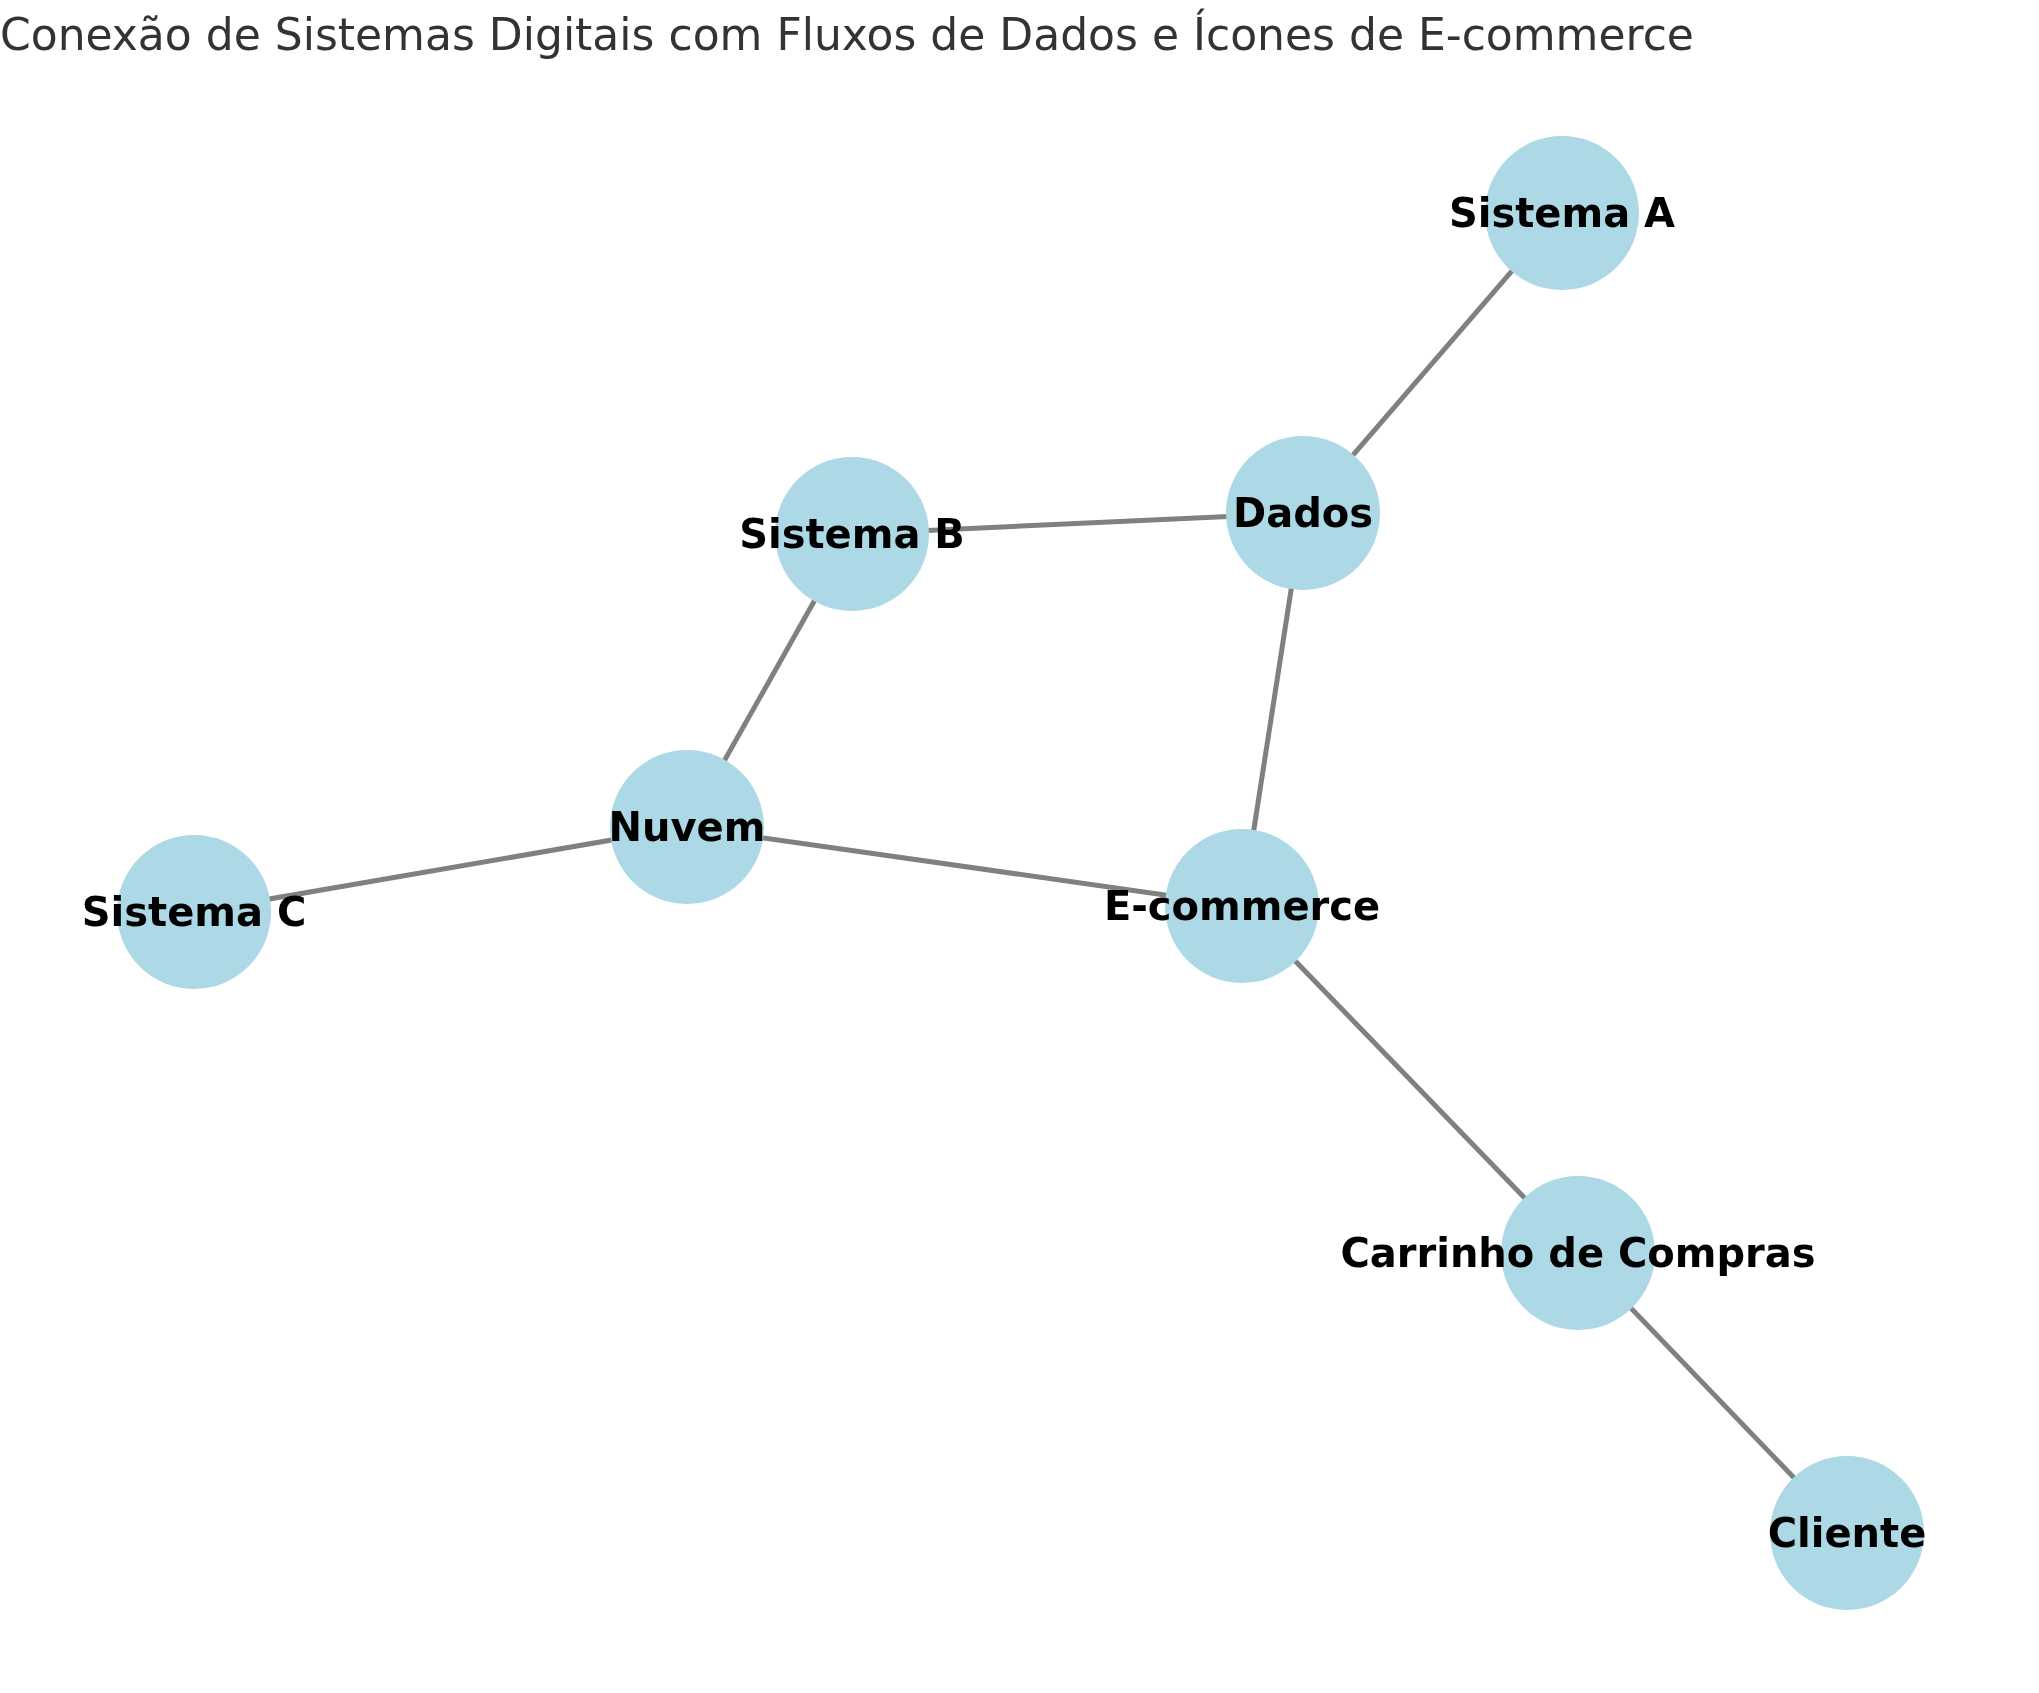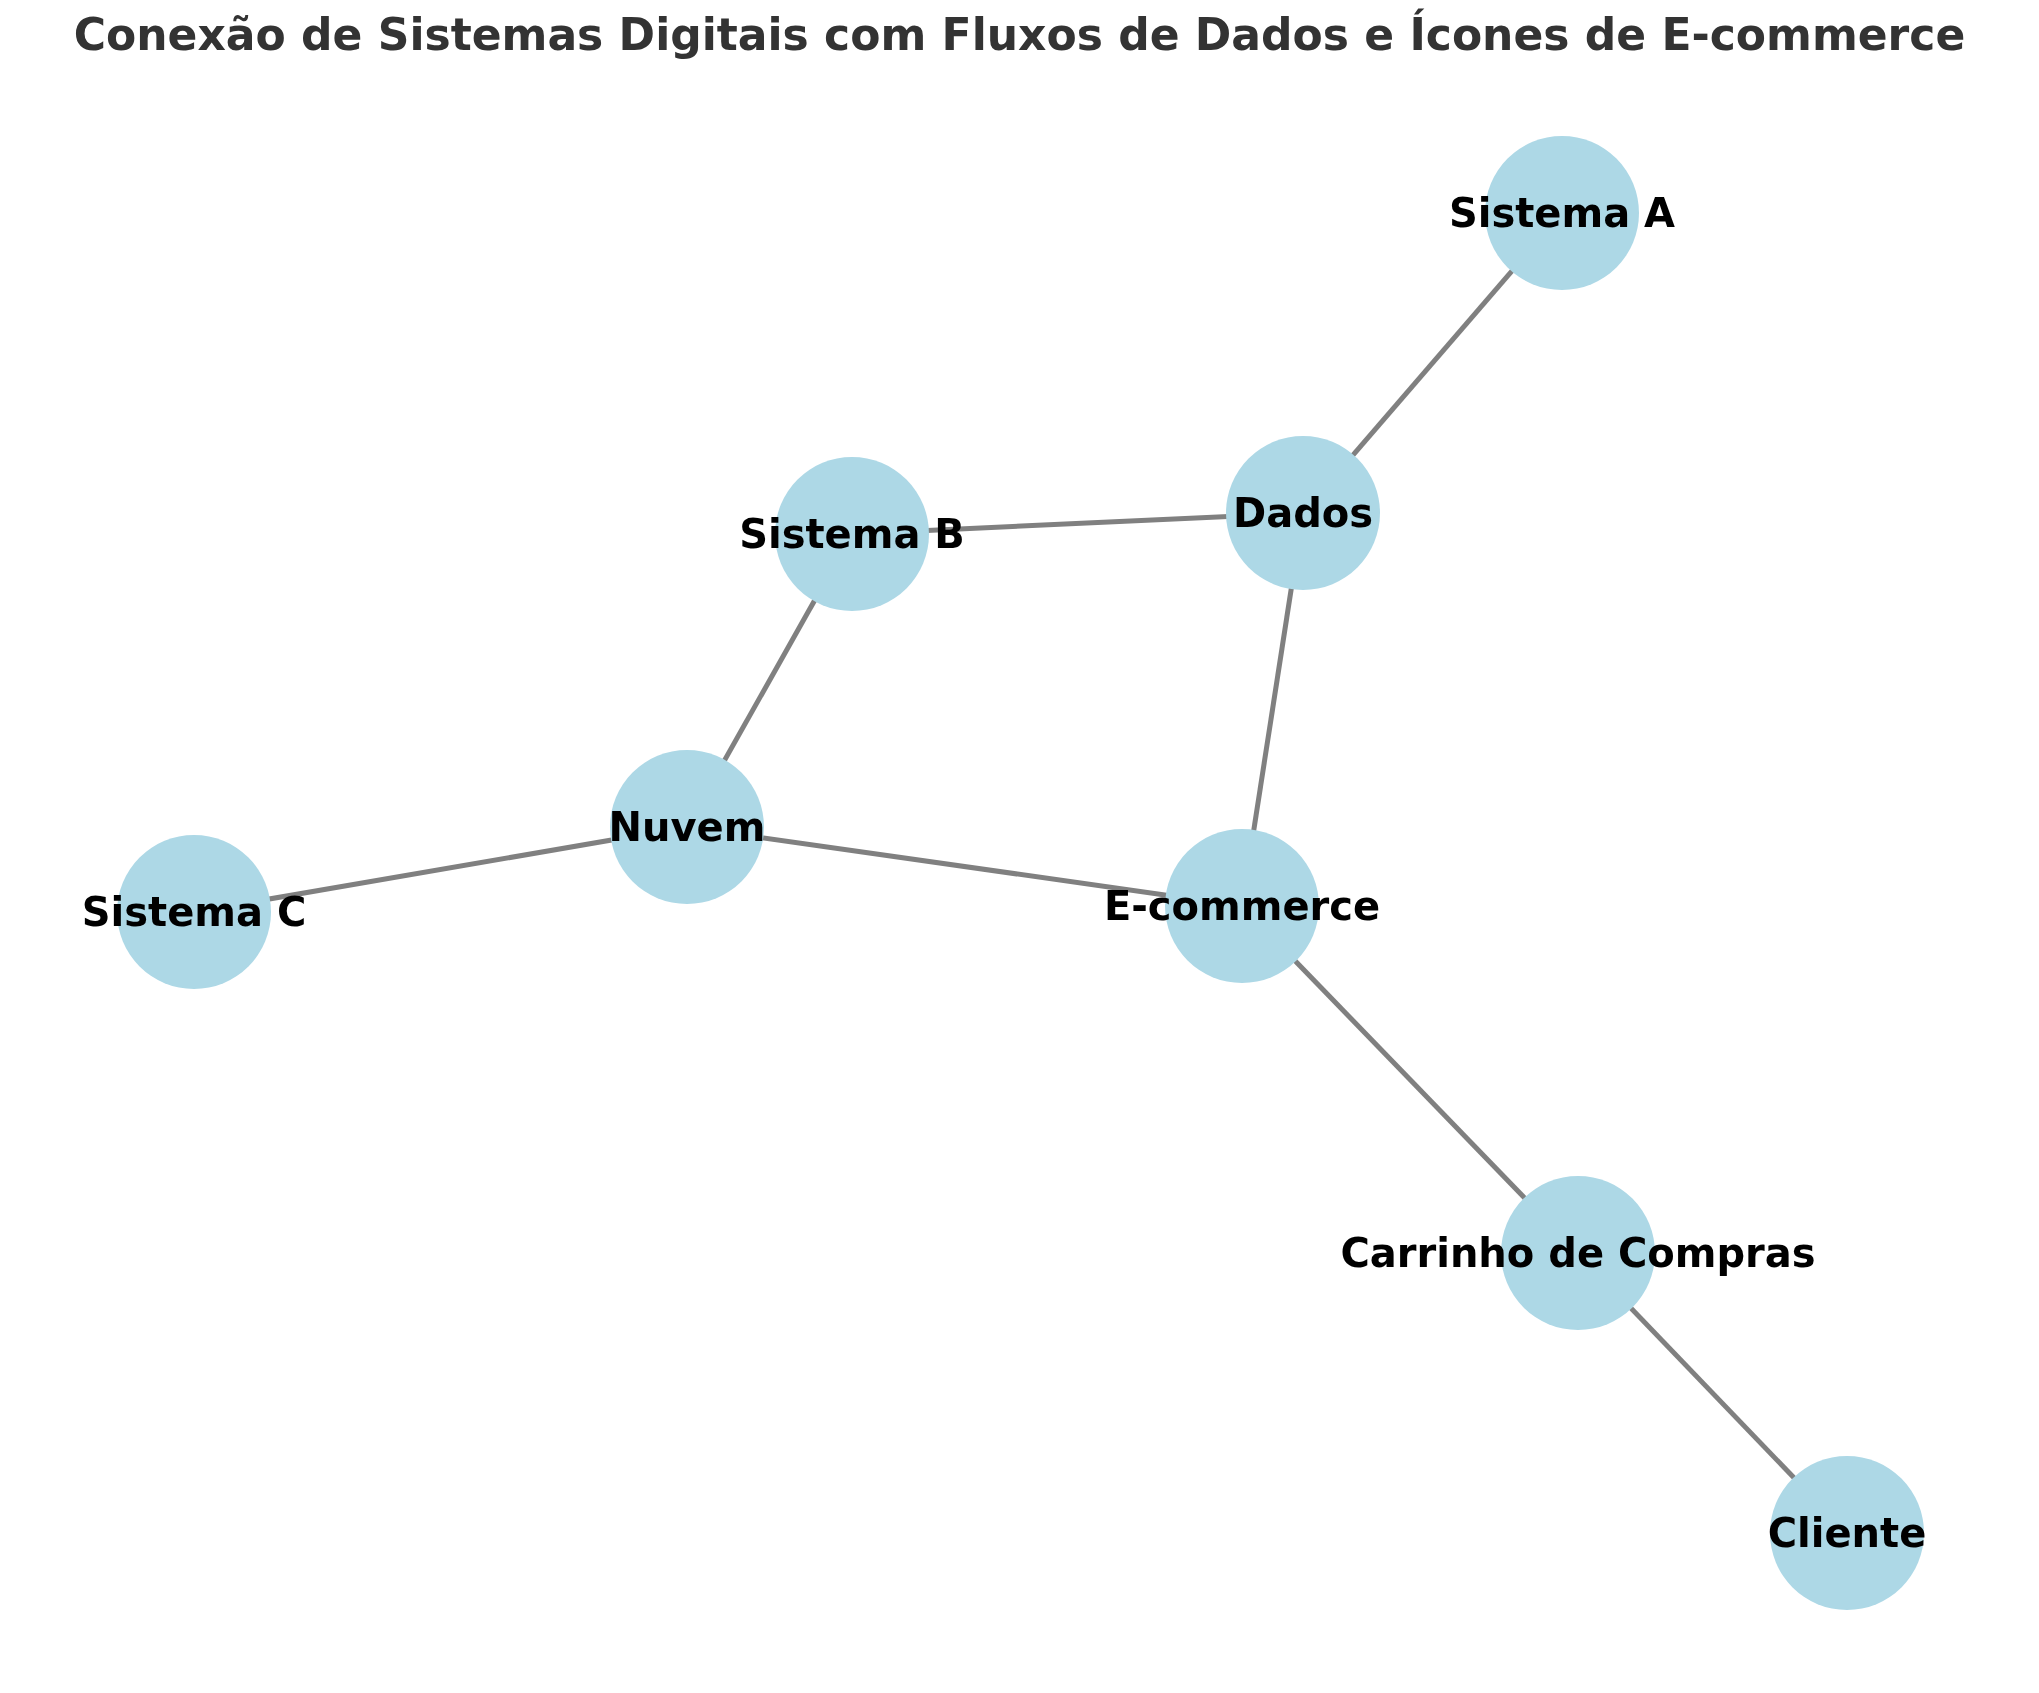--- a/index.html
+++ b/index.html
@@ -13,24 +13,24 @@
     height: 1693px;
     background: #ffffff;
     overflow: hidden;
     font-family: "DejaVu Sans", sans-serif;
   }
   #chart-title {
     position: absolute;
     top: 10px;
     left: 0;
     width: 100%;
-    text-align: center;
+    text-align: left;
     font-size: 44px;
     line-height: 1.15;
-    font-weight: 700;
+    font-weight: 400;
     color: #333333;
     font-family: "DejaVu Sans", sans-serif;
   }
   #graph-canvas {
     position: absolute;
     top: 0;
     left: 0;
     width: 2039px;
     height: 1693px;
   }

